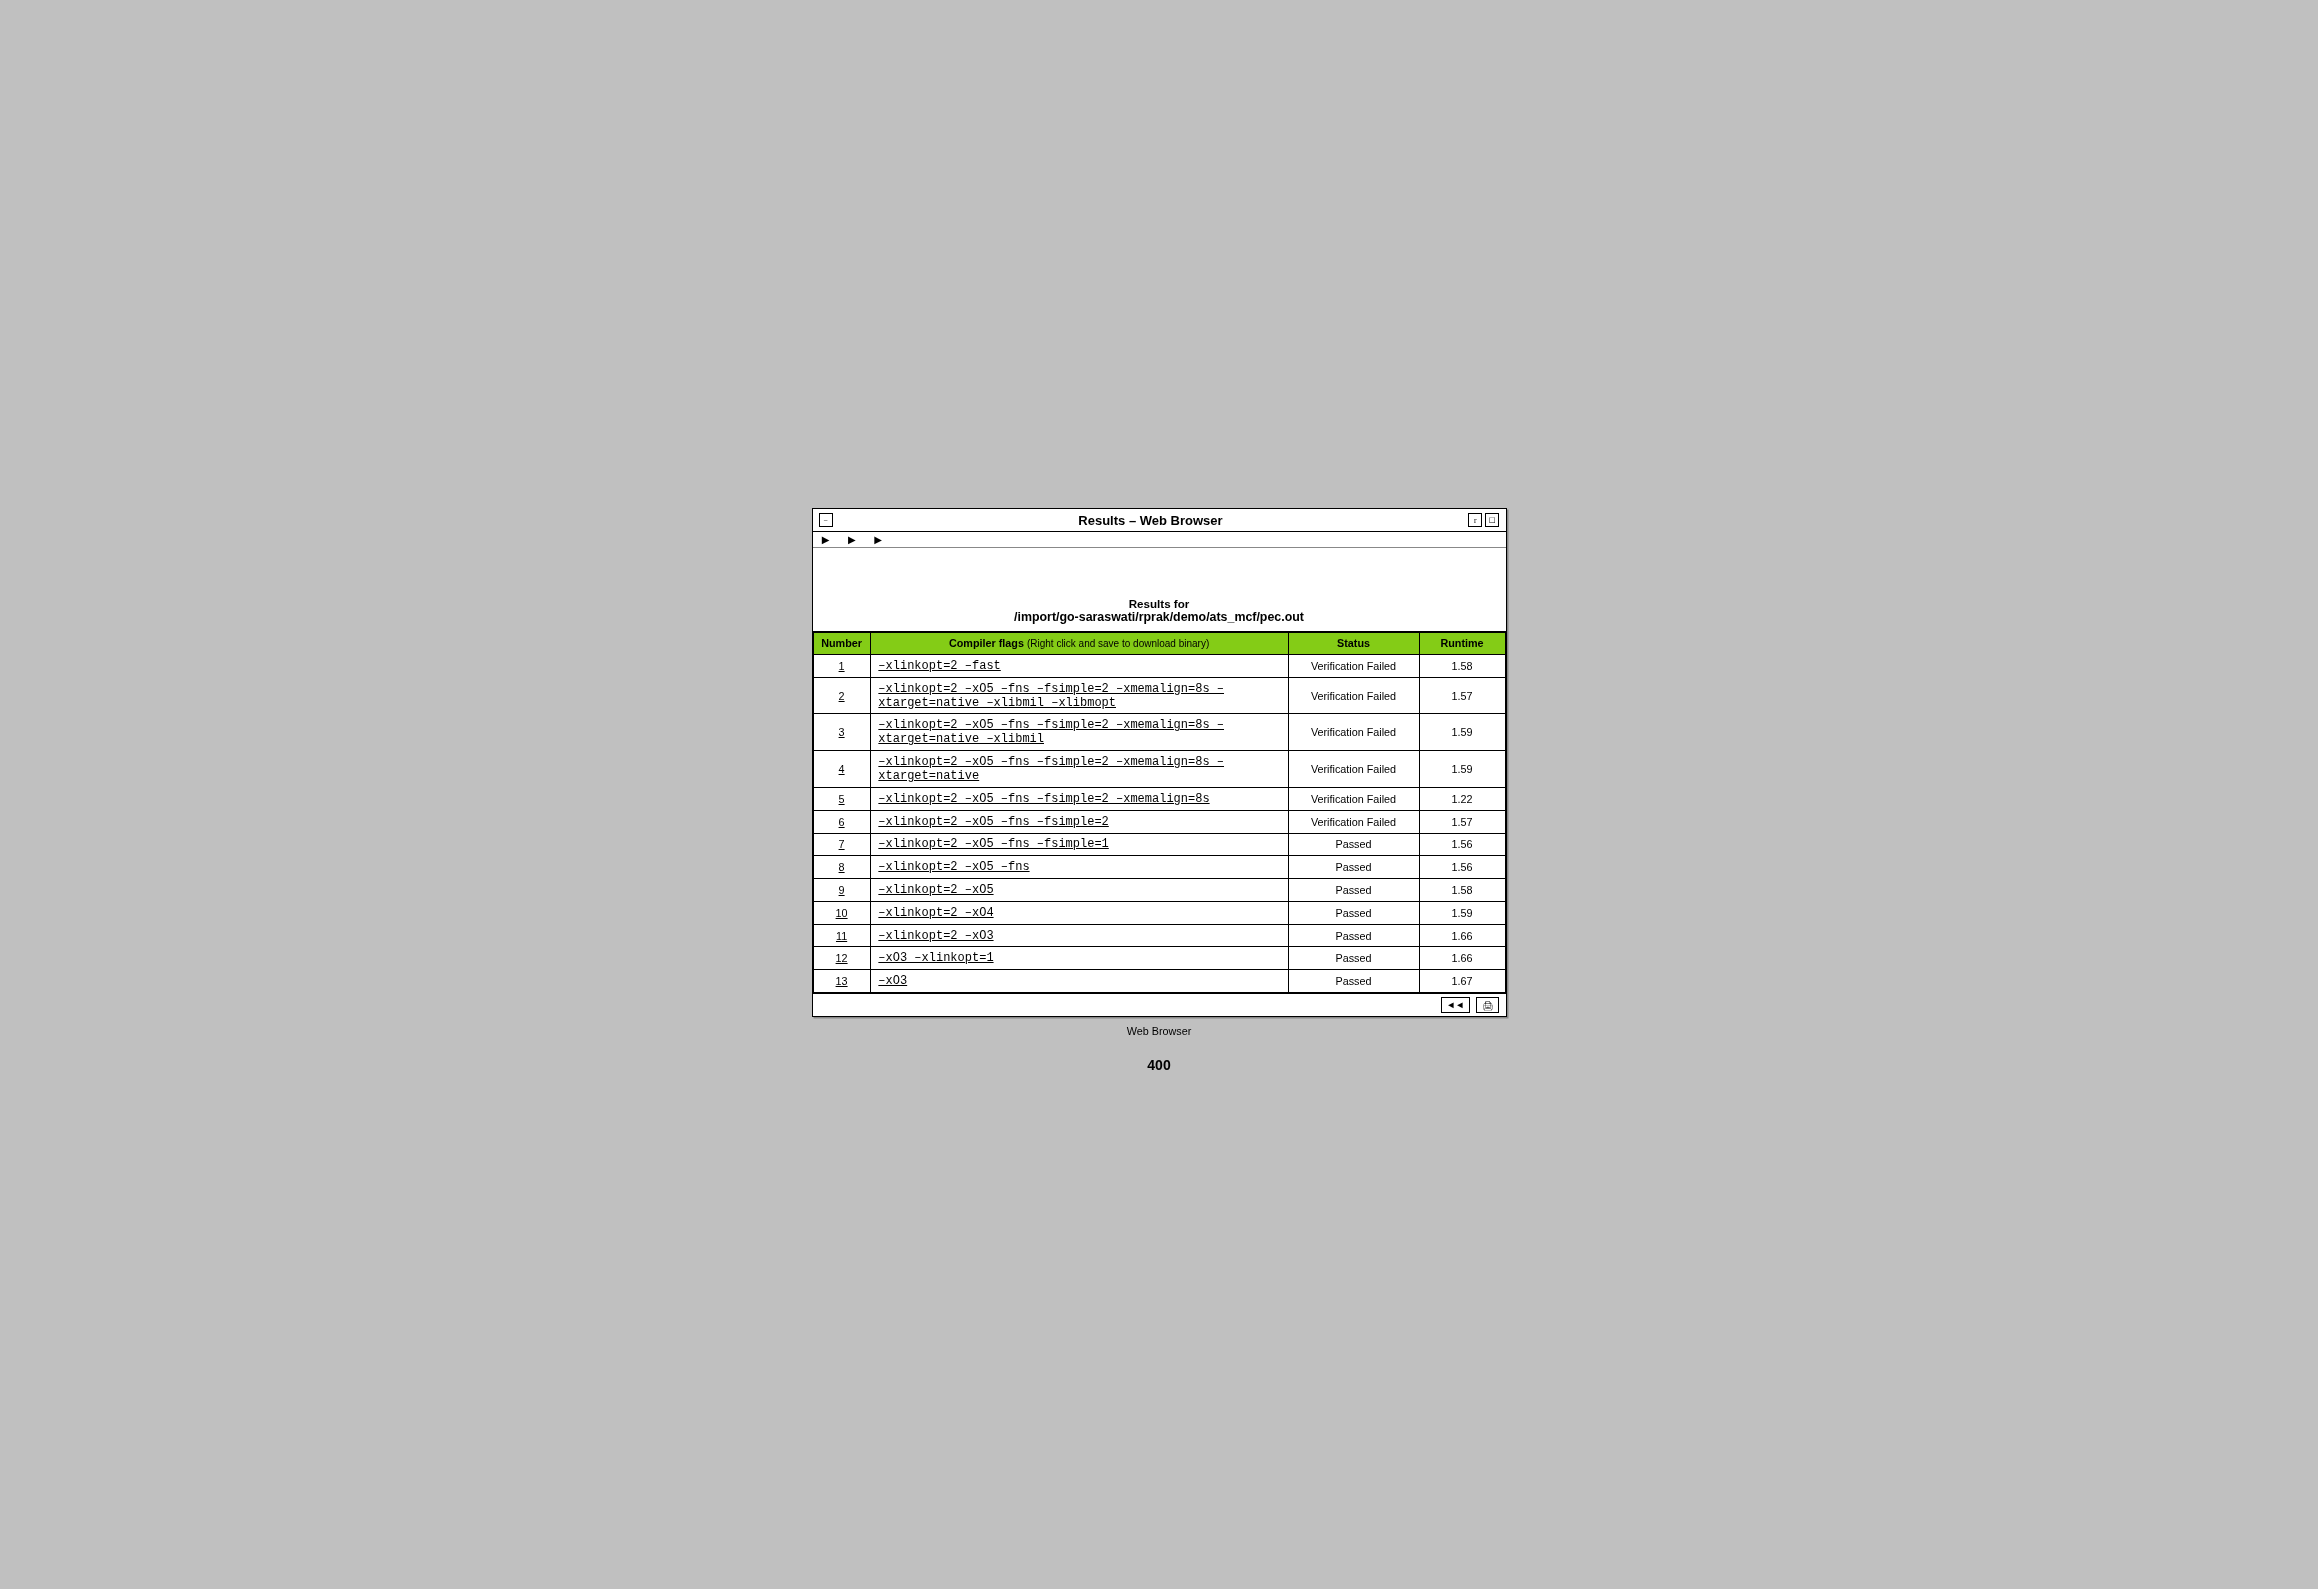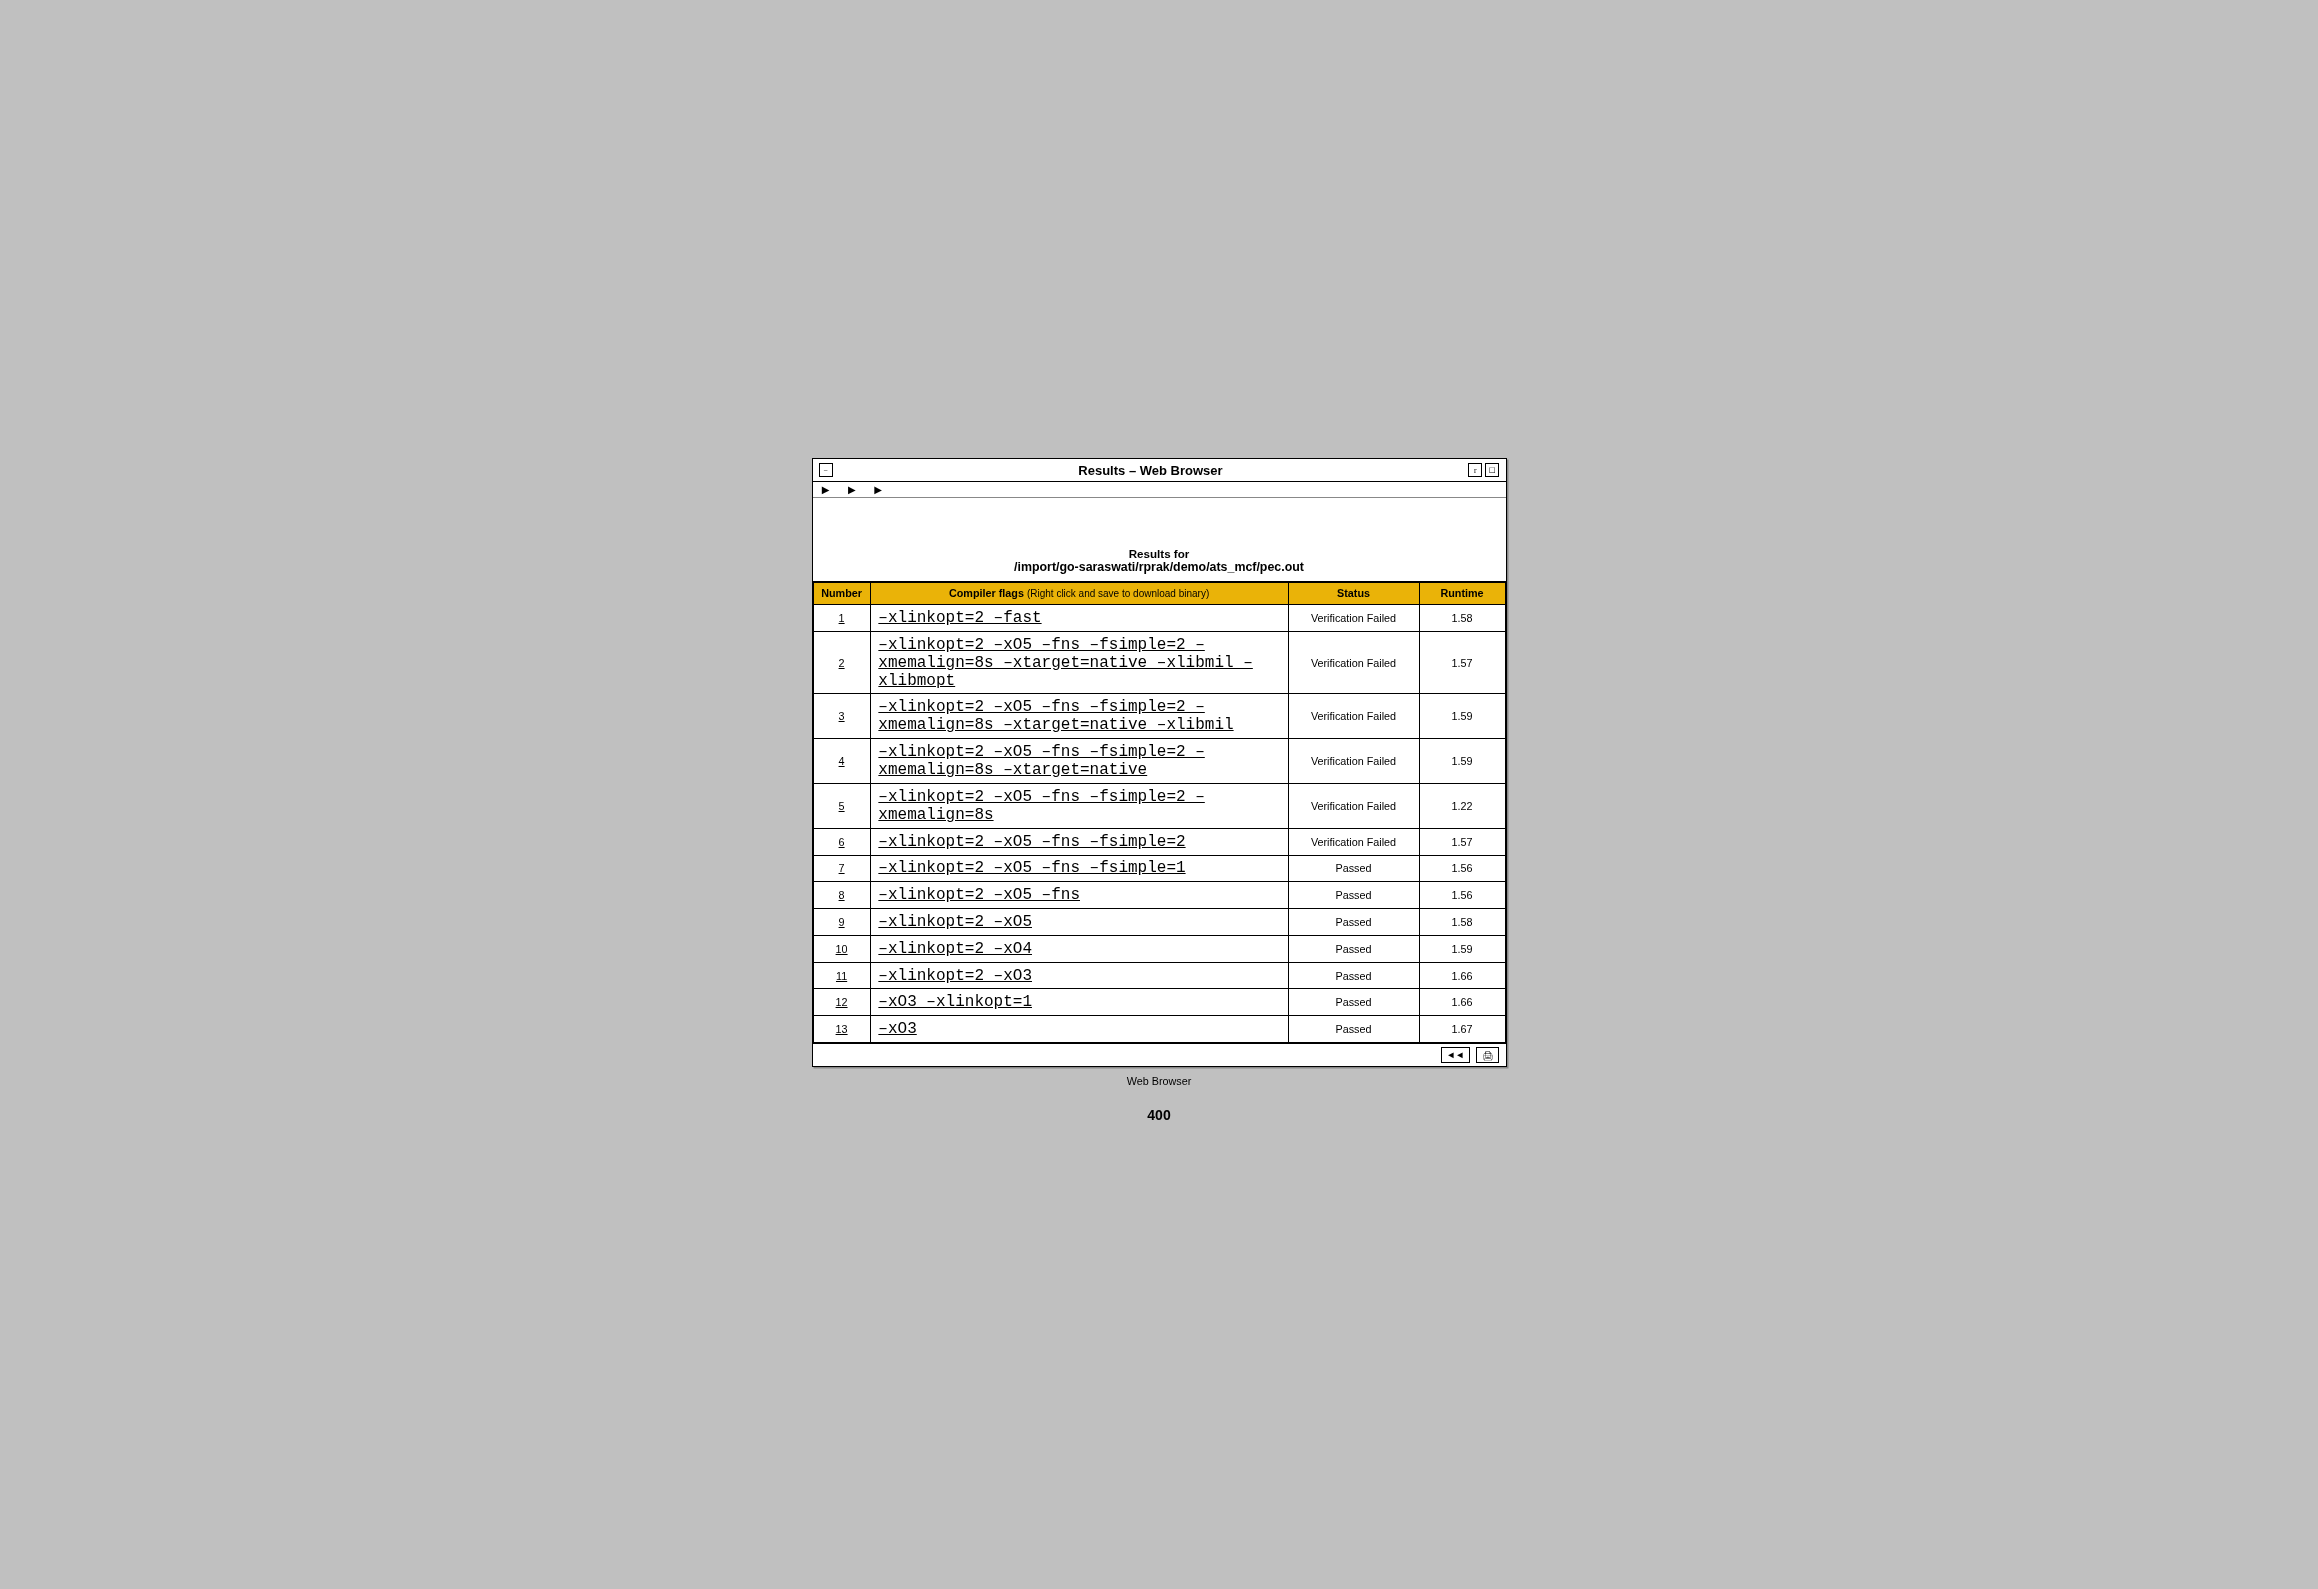--- a/index.html
+++ b/index.html
@@ -93,21 +93,21 @@
       border-collapse: collapse;
       font-family: Arial, sans-serif;
       font-size: 10.8px;
     }
 
     thead tr th {
       border: 1.5px solid #000;
       padding: 4.6px 7.7px;
       font-weight: bold;
       font-size: 10.8px;
-      background: #eab308;
+      background: #84cc16;
       text-align: center;
     }
 
     thead tr th.flags-header {
       text-align: center;
     }
 
     thead tr th .small-note {
       font-size: 10px;
       font-weight: normal;
@@ -124,21 +124,21 @@
       width: 46px;
     }
 
     tbody tr td.num-col a {
       color: #000;
       text-decoration: underline;
     }
 
     tbody tr td.flags-col {
       font-family: "Courier New", Courier, monospace;
-      font-size: 16px;
+      font-size: 12px;
     }
 
     tbody tr td.flags-col span {
       text-decoration: underline;
     }
 
     tbody tr td.status-col {
       text-align: center;
       width: 131px;
       border-left: 1.5px solid #000;

